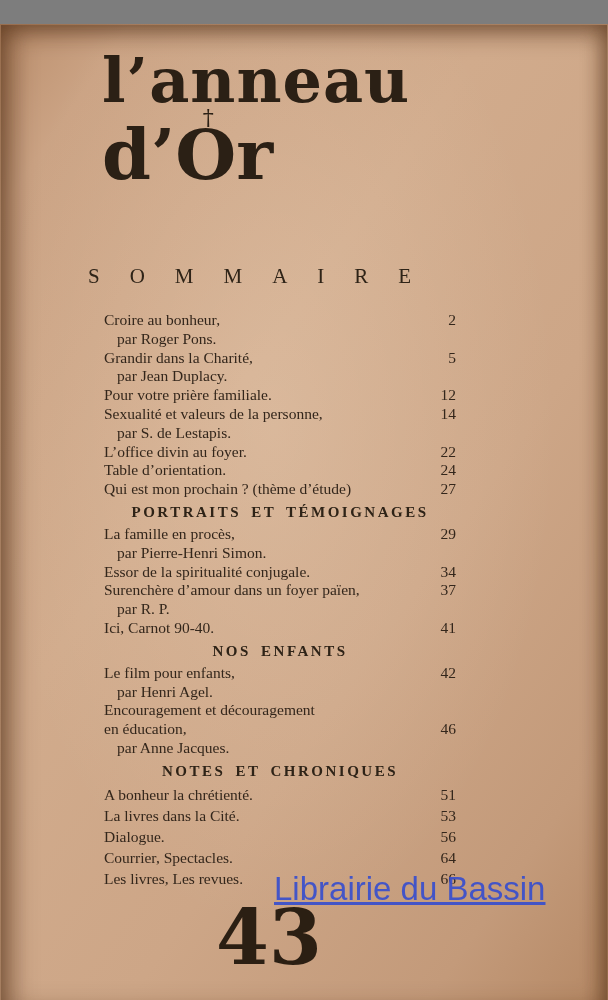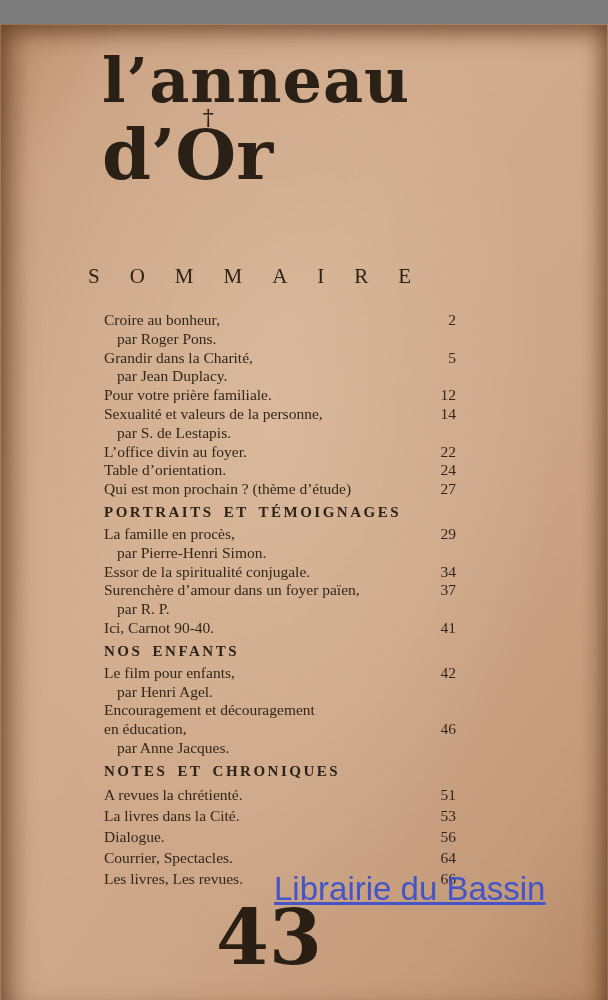--- a/index.html
+++ b/index.html
@@ -42,21 +42,21 @@
     position:absolute;left:88px;top:240px;white-space:nowrap;
     font-size:21px;font-weight:400;letter-spacing:30px;color:#2e2317;
   }
   
   .toc{position:absolute;left:104px;top:287px;width:352px;}
   .toc-row{display:flex;align-items:baseline;line-height:18.8px;font-size:15.5px;}
   .toc-row.indent .toc-text{padding-left:13px;}
   .toc-text{flex:1;}
   .toc-page{min-width:30px;text-align:right;}
   .toc-heading{
-    font-size:15px;font-weight:700;
+    text-align:center;font-size:15px;font-weight:700;
     letter-spacing:2.5px;margin:5px 0 4px;word-spacing:4px;color:#2e2317;
   }
   .toc-section:last-child .toc-row{line-height:21px;}
   
   .watermark{
     position:absolute;left:274px;top:846px;white-space:nowrap;
     font-family:"Liberation Sans","DejaVu Sans",sans-serif;
     font-size:33px;color:rgba(55,78,205,0.92);text-decoration:underline;
   }
   
@@ -167,21 +167,21 @@
           <span class="toc-page">46</span>
         </div>
         <div class="toc-row indent">
           <span class="toc-text">par Anne Jacques.</span>
           <span class="toc-page"></span>
         </div>
       </div>
       <div class="toc-section">
         <div class="toc-heading">NOTES ET CHRONIQUES</div>
         <div class="toc-row">
-          <span class="toc-text">A revues la chrétienté.</span>
+          <span class="toc-text">A bonheur la chrétienté.</span>
           <span class="toc-page">51</span>
         </div>
         <div class="toc-row">
           <span class="toc-text">La livres dans la Cité.</span>
           <span class="toc-page">53</span>
         </div>
         <div class="toc-row">
           <span class="toc-text">Dialogue.</span>
           <span class="toc-page">56</span>
         </div>

